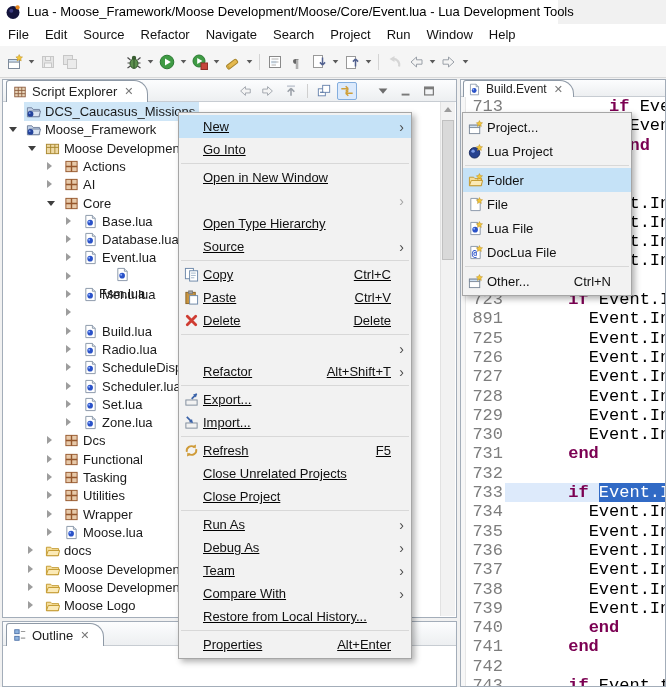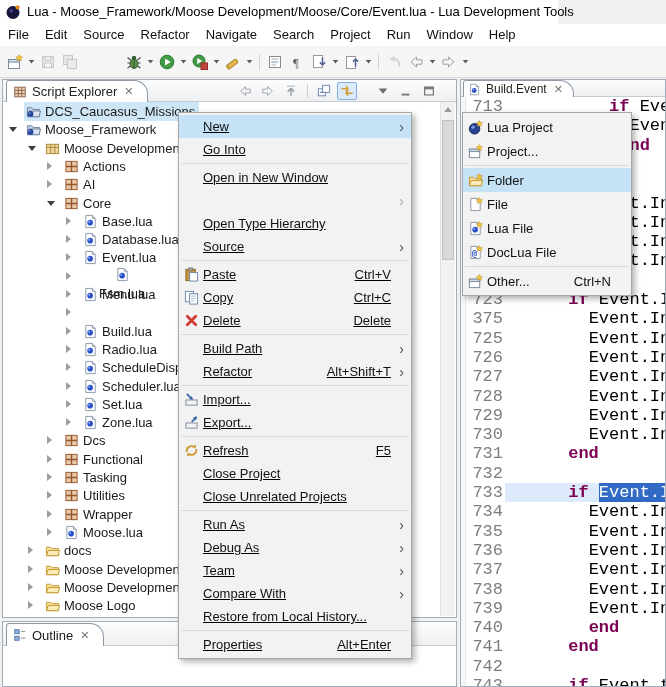--- a/index.html
+++ b/index.html
@@ -720,21 +720,21 @@
         <div class="cline" style="top: 96.5px; left: 127.64px;"><span>Event.In</span></div>
         <div class="lnum" style="top: 115.8px;">719</div>
         <div class="cline" style="top: 115.8px; left: 127.64px;"><span>Event.In</span></div>
         <div class="lnum" style="top: 135.1px;">720</div>
         <div class="cline" style="top: 135.1px; left: 127.64px;"><span>Event.In</span></div>
         <div class="lnum" style="top: 154.4px;">721</div>
         <div class="cline" style="top: 154.4px; left: 127.64px;"><span>Event.In</span></div>
         <div class="lnum" style="top: 173.7px;">722</div>
         <div class="lnum" style="top: 193px;">723</div>
         <div class="cline" style="top: 193px; left: 107.23px;"><span class="kw">if</span><span> Event.In</span></div>
-        <div class="lnum" style="top: 212.3px;">375</div>
+        <div class="lnum" style="top: 212.3px;">891</div>
         <div class="cline" style="top: 212.3px; left: 127.64px;"><span>Event.In</span></div>
         <div class="lnum" style="top: 231.6px;">725</div>
         <div class="cline" style="top: 231.6px; left: 127.64px;"><span>Event.In</span></div>
         <div class="lnum" style="top: 250.9px;">726</div>
         <div class="cline" style="top: 250.9px; left: 127.64px;"><span>Event.In</span></div>
         <div class="lnum" style="top: 270.2px;">727</div>
         <div class="cline" style="top: 270.2px; left: 127.64px;"><span>Event.In</span></div>
         <div class="lnum" style="top: 289.5px;">728</div>
         <div class="cline" style="top: 289.5px; left: 127.64px;"><span>Event.In</span></div>
         <div class="lnum" style="top: 308.8px;">729</div>
@@ -798,107 +798,106 @@
         <span class="micon"></span>
         <span class="mlabel">Source</span>
         <span class="marrow">›</span>
       </div>
       <div class="msep-wrap">
         <div class="msep"></div>
       </div>
       <div class="mrow">
         <span class="micon">
           <svg width="15" height="15" viewBox="0 0 16 16">
+            <rect x="1.5" y="1.5" width="8.5" height="11" fill="#fff" stroke="#6b87a8"></rect>
+            <rect x="6" y="4" width="8.5" height="11" fill="#fff" stroke="#6b87a8"></rect>
+            <path d="M7.5 6.5 h5 M7.5 9 h5 M7.5 11.5 h3.5" stroke="#9fb3c8"></path>
+          </svg>
+        </span>
+        <span class="mlabel">Copy</span>
+        <span class="mshort">Ctrl+C</span>
+      </div>
+      <div class="mrow">
+        <span class="micon">
+          <svg width="15" height="15" viewBox="0 0 16 16">
             <rect x="2" y="2.5" width="10" height="12" fill="#c8943f" stroke="#8a6426"></rect>
             <rect x="5" y="1" width="4" height="3" fill="#a9a9a9" stroke="#7a7a7a"></rect>
             <rect x="6" y="6" width="8.5" height="9" fill="#fff" stroke="#6b87a8"></rect>
           </svg>
         </span>
         <span class="mlabel">Paste</span>
         <span class="mshort">Ctrl+V</span>
       </div>
       <div class="mrow">
         <span class="micon">
           <svg width="15" height="15" viewBox="0 0 16 16">
-            <rect x="1.5" y="1.5" width="8.5" height="11" fill="#fff" stroke="#6b87a8"></rect>
-            <rect x="6" y="4" width="8.5" height="11" fill="#fff" stroke="#6b87a8"></rect>
-            <path d="M7.5 6.5 h5 M7.5 9 h5 M7.5 11.5 h3.5" stroke="#9fb3c8"></path>
-          </svg>
-        </span>
-        <span class="mlabel">Copy</span>
-        <span class="mshort">Ctrl+C</span>
-      </div>
-      <div class="mrow">
-        <span class="micon">
-          <svg width="15" height="15" viewBox="0 0 16 16">
             <path d="M3.5 3.5 L12.5 12.5 M12.5 3.5 L3.5 12.5" stroke="#cf3c32" stroke-width="3" stroke-linecap="round"></path>
           </svg>
         </span>
         <span class="mlabel">Delete</span>
         <span class="mshort">Delete</span>
       </div>
       <div class="msep-wrap">
         <div class="msep"></div>
       </div>
       <div class="mrow">
         <span class="micon"></span>
-        <span class="mlabel">Build Path</span>
         <span class="marrow">›</span>
       </div>
       <div class="mrow">
         <span class="micon"></span>
         <span class="mlabel">Refactor</span>
         <span class="mshort">Alt+Shift+T</span>
         <span class="marrow">›</span>
       </div>
       <div class="msep-wrap">
         <div class="msep"></div>
       </div>
       <div class="mrow">
         <span class="micon">
           <svg width="15" height="15" viewBox="0 0 16 16">
             <rect x="2" y="8.5" width="12" height="5.5" fill="#f2f2f2" stroke="#7d8a9a"></rect>
+            <path d="M13.5 2 L8.2 7.3" stroke="#3a62a8" stroke-width="1.8"></path>
+            <path d="M13.8 1.6 l-4.2 1 3.2 3.2 Z" fill="#3a62a8"></path>
+          </svg>
+        </span>
+        <span class="mlabel">Export...</span>
+      </div>
+      <div class="mrow">
+        <span class="micon">
+          <svg width="15" height="15" viewBox="0 0 16 16">
+            <rect x="2" y="8.5" width="12" height="5.5" fill="#f2f2f2" stroke="#7d8a9a"></rect>
             <path d="M3 2 L8.3 7.3" stroke="#3a62a8" stroke-width="1.8"></path>
             <path d="M9.5 8.5 l-1-4.2 -3.2 3.2 Z" fill="#3a62a8"></path>
           </svg>
         </span>
         <span class="mlabel">Import...</span>
-      </div>
-      <div class="mrow">
-        <span class="micon">
-          <svg width="15" height="15" viewBox="0 0 16 16">
-            <rect x="2" y="8.5" width="12" height="5.5" fill="#f2f2f2" stroke="#7d8a9a"></rect>
-            <path d="M13.5 2 L8.2 7.3" stroke="#3a62a8" stroke-width="1.8"></path>
-            <path d="M13.8 1.6 l-4.2 1 3.2 3.2 Z" fill="#3a62a8"></path>
-          </svg>
-        </span>
-        <span class="mlabel">Export...</span>
       </div>
       <div class="msep-wrap">
         <div class="msep"></div>
       </div>
       <div class="mrow">
         <span class="micon">
           <svg width="15" height="15" viewBox="0 0 16 16">
             <path d="M3 9.5 A5 5 0 0 1 11 4.5" stroke="#cf9b38" stroke-width="2" fill="none"></path>
             <path d="M12.8 1.5 l-.4 4.4 -3.8-2.3 Z" fill="#cf9b38"></path>
             <path d="M13 6.5 A5 5 0 0 1 5 11.5" stroke="#cf9b38" stroke-width="2" fill="none"></path>
             <path d="M3.2 14.5 l.4-4.4 3.8 2.3 Z" fill="#cf9b38"></path>
           </svg>
         </span>
         <span class="mlabel">Refresh</span>
         <span class="mshort">F5</span>
       </div>
       <div class="mrow">
         <span class="micon"></span>
+        <span class="mlabel">Close Unrelated Projects</span>
+      </div>
+      <div class="mrow">
+        <span class="micon"></span>
         <span class="mlabel">Close Project</span>
-      </div>
-      <div class="mrow">
-        <span class="micon"></span>
-        <span class="mlabel">Close Unrelated Projects</span>
       </div>
       <div class="msep-wrap">
         <div class="msep"></div>
       </div>
       <div class="mrow">
         <span class="micon"></span>
         <span class="mlabel">Run As</span>
         <span class="marrow">›</span>
       </div>
       <div class="mrow">
@@ -923,39 +922,39 @@
       <div class="msep-wrap">
         <div class="msep"></div>
       </div>
       <div class="mrow">
         <span class="micon"></span>
         <span class="mlabel">Properties</span>
         <span class="mshort">Alt+Enter</span>
       </div>
     </div>
   <div id="new-submenu" class="menu">
+      <div class="mrow">
+        <span class="micon">
+          <svg width="15" height="15" viewBox="0 0 16 16">
+            <rect x="1.5" y="5.5" width="11" height="9" fill="#fff" stroke="#7d8a9a"></rect>
+            <rect x="1.5" y="5.5" width="11" height="2.6" fill="#cfe0f2" stroke="#7d8a9a"></rect>
+            <path d="M12.2 0.6 l1 2.1 2.3 .3 -1.7 1.6 .4 2.3 -2-1.2 -2.1 1.2 .4-2.3 -1.6-1.6 2.2-.3 Z" fill="#f2c73a" stroke="#b8891d" stroke-width=".5"></path>
+          </svg>
+        </span>
+        <span class="mlabel">Project...</span>
+      </div>
       <div class="mrow">
         <span class="micon">
           <svg width="15" height="15" viewBox="0 0 16 16">
             <circle cx="7" cy="9.4" r="5.6" fill="#26418f" stroke="#16275c"></circle>
             <circle cx="5.4" cy="7.6" r="1.8" fill="#7d9ce8"></circle>
             <path d="M12.2 0.6 l1 2.1 2.3 .3 -1.7 1.6 .4 2.3 -2-1.2 -2.1 1.2 .4-2.3 -1.6-1.6 2.2-.3 Z" fill="#f2c73a" stroke="#b8891d" stroke-width=".5"></path>
           </svg>
         </span>
         <span class="mlabel">Lua Project</span>
-      </div>
-      <div class="mrow">
-        <span class="micon">
-          <svg width="15" height="15" viewBox="0 0 16 16">
-            <rect x="1.5" y="5.5" width="11" height="9" fill="#fff" stroke="#7d8a9a"></rect>
-            <rect x="1.5" y="5.5" width="11" height="2.6" fill="#cfe0f2" stroke="#7d8a9a"></rect>
-            <path d="M12.2 0.6 l1 2.1 2.3 .3 -1.7 1.6 .4 2.3 -2-1.2 -2.1 1.2 .4-2.3 -1.6-1.6 2.2-.3 Z" fill="#f2c73a" stroke="#b8891d" stroke-width=".5"></path>
-          </svg>
-        </span>
-        <span class="mlabel">Project...</span>
       </div>
       <div class="msep-wrap">
         <div class="msep"></div>
       </div>
       <div class="mrow hl">
         <span class="micon">
           <svg width="15" height="15" viewBox="0 0 16 16">
             <path d="M1.5 13.5 V4.5 H6 L7.5 6 H14.5 V13.5 Z" fill="#f5dd9a" stroke="#c2992e"></path>
             <path d="M1.5 13.5 L3.5 8 H15.6 L14 13.5 Z" fill="#fbeab7" stroke="#c2992e"></path>
             <path d="M12.2 0.6 l1 2.1 2.3 .3 -1.7 1.6 .4 2.3 -2-1.2 -2.1 1.2 .4-2.3 -1.6-1.6 2.2-.3 Z" fill="#f2c73a" stroke="#b8891d" stroke-width=".5"></path>

